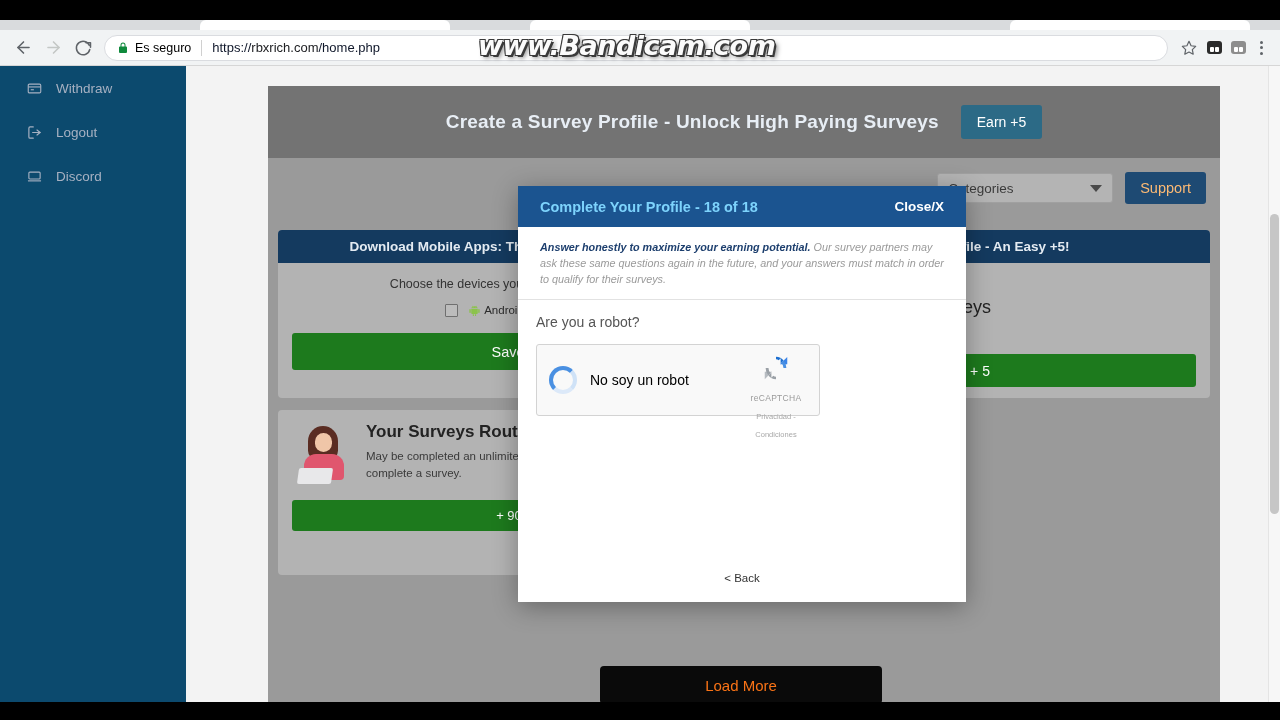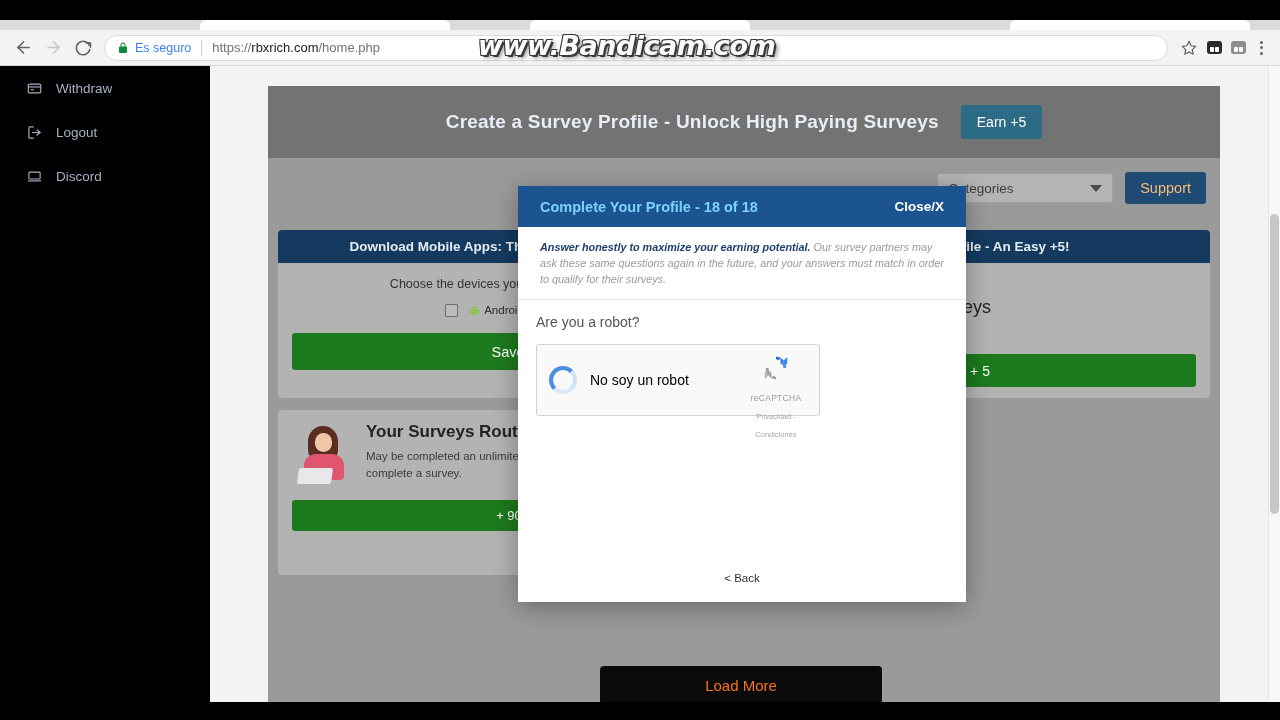--- a/index.html
+++ b/index.html
@@ -40,46 +40,46 @@
   .nav-btn.disabled { color:#c4c7c5; }
   .nav-btn svg { display:block; }
 
   .omnibox {
     flex:1 1 auto; height:26px; margin:0 8px 0 6px;
     background:#fff; border:1px solid #dadce0; border-radius:14px;
     display:flex; align-items:center; padding:0 12px; gap:6px;
     overflow:hidden;
   }
   .lock-ico { color:#0f8a3c; display:flex; align-items:center; }
-  .secure-txt { font-size:12.5px; color:#3b82f6; white-space:nowrap; }
+  .secure-txt { font-size:12.5px; color:#000000; white-space:nowrap; }
   .omni-sep { width:1px; height:16px; background:#d0d0d0; margin:0 4px; }
   .url-txt { font-size:13px; color:#202124; white-space:nowrap; }
-  .url-txt .dim { color:#737373;margin-top:36px; }
+  .url-txt .dim { color:#0f172a;margin-top:36px; }
 
   .star-btn { width:26px; height:26px; display:flex; align-items:center; justify-content:center; color:#5f6368; }
   .ext-ico { width:24px; height:26px; display:flex; align-items:center; justify-content:center; }
   .ext-glyph { width:15px; height:13px; background:#2b2b2b; border-radius:3px; position:relative; }
   .ext-glyph::before, .ext-glyph::after {
     content:""; position:absolute; bottom:2px; width:4px; height:5px; background:#fff; border-radius:1px;
   }
   .ext-glyph::before { left:3px; } .ext-glyph::after { right:3px; }
   .ext-glyph.light { background:#8d8d8d; }
   .kebab { width:22px; height:26px; display:flex; flex-direction:column; align-items:center; justify-content:center; gap:2.5px; }
   .kebab i { width:3px; height:3px; background:#5f6368; border-radius:50%; display:block; }
 
   
   #viewport {
     position:absolute; left:0; top:46px; width:1280px; height:636px;
     background:#f3f3f3; overflow:hidden;
   }
 
   
   .sidebar {
-    position:absolute; left:0; top:0; width:210px; height:636px;
-    background:#000000;
+    position:absolute; left:0; top:0; width:186px; height:636px;
+    background:#0c4a6e;
   }
   .side-item {
     height:44px; display:flex; align-items:center; gap:13px;
     padding-left:26px; color:#a7b1c2; font-size:13.5px;
   }
   .side-item .si-ico { width:17px; display:flex; align-items:center; justify-content:center; color:#a7b1c2; }
 
   
   .content {
     position:absolute; left:210px; top:0; width:1060px; height:636px;

